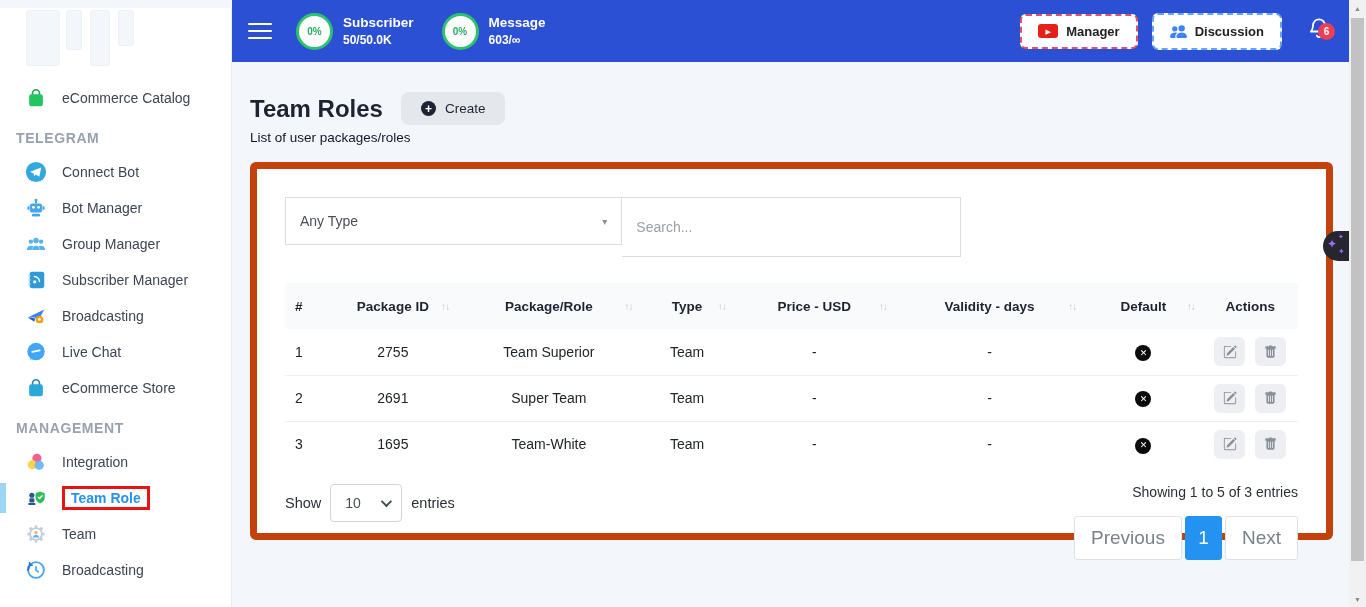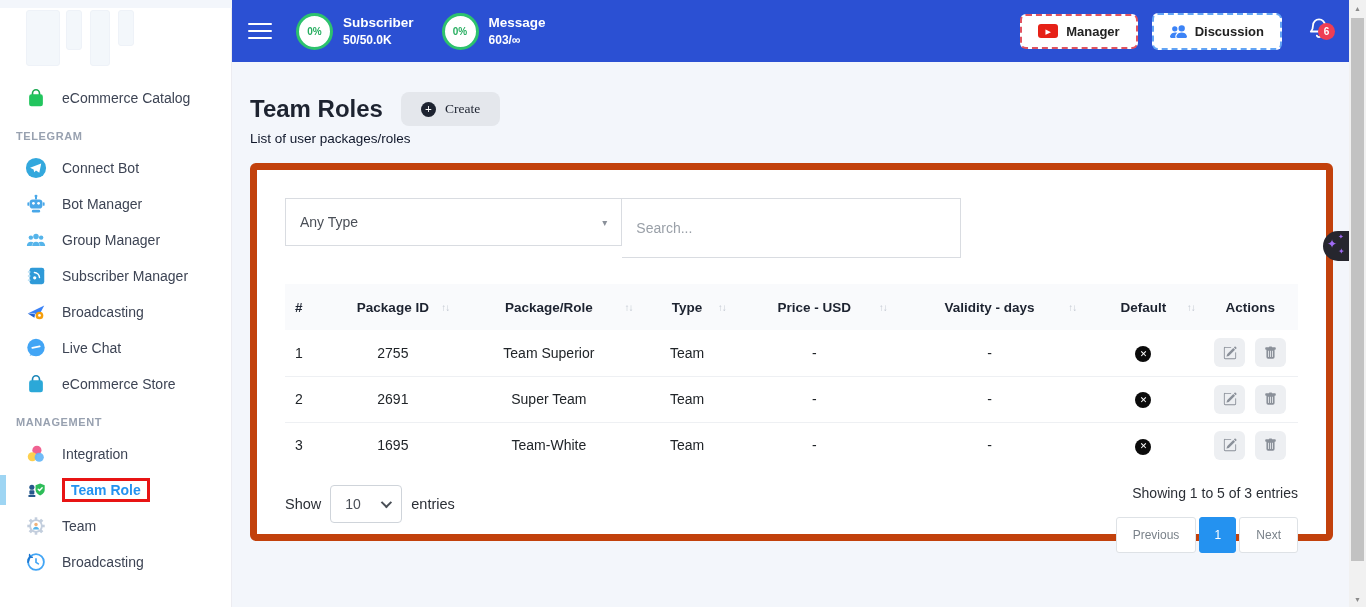--- a/index.html
+++ b/index.html
@@ -24,29 +24,29 @@
   .bell-wrap{position:relative;margin-left:26px;cursor:pointer}
   .badge{position:absolute;top:6px;left:10px;min-width:17px;height:17px;border-radius:50%;background:#ee3e54;color:#fff;font-size:10px;font-weight:bold;display:flex;align-items:center;justify-content:center}
 
   
   .sidebar{position:absolute;left:0;top:8px;width:232px;height:607px;background:#fff;border-right:1px solid #ececf1;z-index:4;padding-top:2px}
   .logo-skel{position:relative;height:62px;margin:0 14px}
   .logo-skel div{position:absolute;top:0;background:#f3f7fb;border:1px solid #eef2f8;border-radius:3px}
   .side-item{position:relative;display:flex;align-items:center;height:36px;padding-left:24px;cursor:pointer}
   .side-item .icon{width:24px;height:24px;display:flex;align-items:center;justify-content:center;flex:none}
   .side-item .lbl{margin-left:14px;font-size:14px;font-weight:500;color:#3d4454;white-space:nowrap}
-  .section-title{font-size:11px;color:#98a1b0;letter-spacing:.6px;padding:14px 0 8px 16px;font-weight:bold}
+  .section-title{font-size:14px;color:#98a1b0;letter-spacing:.6px;padding:14px 0 8px 16px;font-weight:bold}
   .active-bar{position:absolute;left:0;top:3px;width:6px;height:30px;background:#9ed5f3}
   .lbl-active{color:#2492f0 !important;font-weight:bold !important;border:3px solid #e81414;padding:1px 6px}
 
   
   .main{position:absolute;left:232px;top:62px;right:17px;bottom:0;background:#f3f6fb;padding:30px 16px 0 18px;overflow:hidden}
   .title-row{display:flex;align-items:center;gap:18px}
   .page-title{font-size:24px;font-weight:bold;color:#1d2330}
-  .create-btn{display:inline-flex;align-items:center;gap:9px;background:#e4e7ec;border:none;border-radius:8px;padding:9px 20px;font-size:13.5px;color:#1d2330;cursor:pointer;font-family:Liberation Serif, serif}
+  .create-btn{display:inline-flex;align-items:center;gap:9px;background:#e4e7ec;border:none;border-radius:8px;padding:9px 20px;font-size:13.5px;color:#1d2330;cursor:pointer;font-family:Liberation Sans, sans-serif}
   .plus-icon{width:15px;height:15px;border-radius:50%;background:#1d2330;color:#fff;display:inline-flex;align-items:center;justify-content:center}
   .plus-icon::before{content:"+";font-size:12px;font-weight:bold;line-height:1}
   .subtitle{margin-top:5px;font-size:13.5px;color:#0f172a}
 
   .card{margin-top:17px;background:#fff;border:7px solid #c2410c;border-radius:6px;padding:28px;height:378px}
   .filter-row{display:flex}
   .f-select{width:33.3%;height:48px;border:1px solid #d9dce1;display:flex;align-items:center;justify-content:space-between;padding:0 14px;font-size:14px;color:#4a4f57;cursor:pointer;background:#fff}
   .f-select .caret{color:#8a9099;font-size:10px}
   .f-search{width:33.4%;height:60px;border:1px solid #d9dce1;border-left:none;padding:0 14px;font-size:14px;color:#444;outline:none;font-family:inherit}
   .f-search::placeholder{color:#9aa0a8}
@@ -61,21 +61,21 @@
   .circle-x::before{content:"✕";font-size:9px;font-weight:bold;line-height:1}
   .action-btn{display:inline-flex;width:31px;height:29px;background:#edeff2;border:none;border-radius:6px;align-items:center;justify-content:center;cursor:pointer;margin:0 3px}
 
   .table-footer{display:flex;justify-content:space-between;align-items:flex-start;margin-top:17px}
   .show-group{display:flex;align-items:center;gap:9px;font-size:14.5px;color:#2b2f36}
   .entries-select{width:72px;height:38px;border:1px solid #cfd4da;border-radius:4px;display:flex;align-items:center;justify-content:space-between;padding:0 12px 0 14px;font-size:14px;color:#4a4f57;cursor:pointer}
   .chev{width:8px;height:8px;border-right:2px solid #4a4f57;border-bottom:2px solid #4a4f57;transform:rotate(45deg) translateY(-2px)}
   .foot-right{text-align:right}
   .summary{font-size:14px;color:#2b2f36}
   .pagination{margin-top:16px;display:inline-flex;gap:3px}
-  .page-btn{height:36px;background:#fff;border:1px solid #dee2e6;border-radius:3px;font-size:12px;color:#7a828a;padding:0 16px;cursor:pointer;font-family:inherit}
+  .page-btn{height:44px;background:#fff;border:1px solid #dee2e6;border-radius:3px;font-size:19px;color:#7a828a;padding:0 16px;cursor:pointer;font-family:inherit}
   .page-btn.active{background:#2492f0;border-color:#2492f0;color:#fff;width:37px;padding:0}
 
   
   .ai-widget{position:absolute;right:17px;top:231px;width:26px;height:30px;background:#26262e;border-radius:15px 0 0 15px;z-index:6;cursor:pointer;color:#a06bf5}
   .ai-widget .s1{position:absolute;left:4px;top:6px;font-size:12px}
   .ai-widget .s2{position:absolute;left:15px;top:2px;font-size:7px}
   .ai-widget .s3{position:absolute;left:15px;top:16px;font-size:8px}
   .scrollbar{position:absolute;right:0;top:0;width:17px;height:607px;background:#f1f1f1;z-index:7}
   .sb-arrow{position:absolute;left:0;width:17px;height:16px;color:#8b8b8b;font-size:7px;display:flex;align-items:center;justify-content:center;cursor:pointer}
   .sb-up{top:0}.sb-down{bottom:0}

